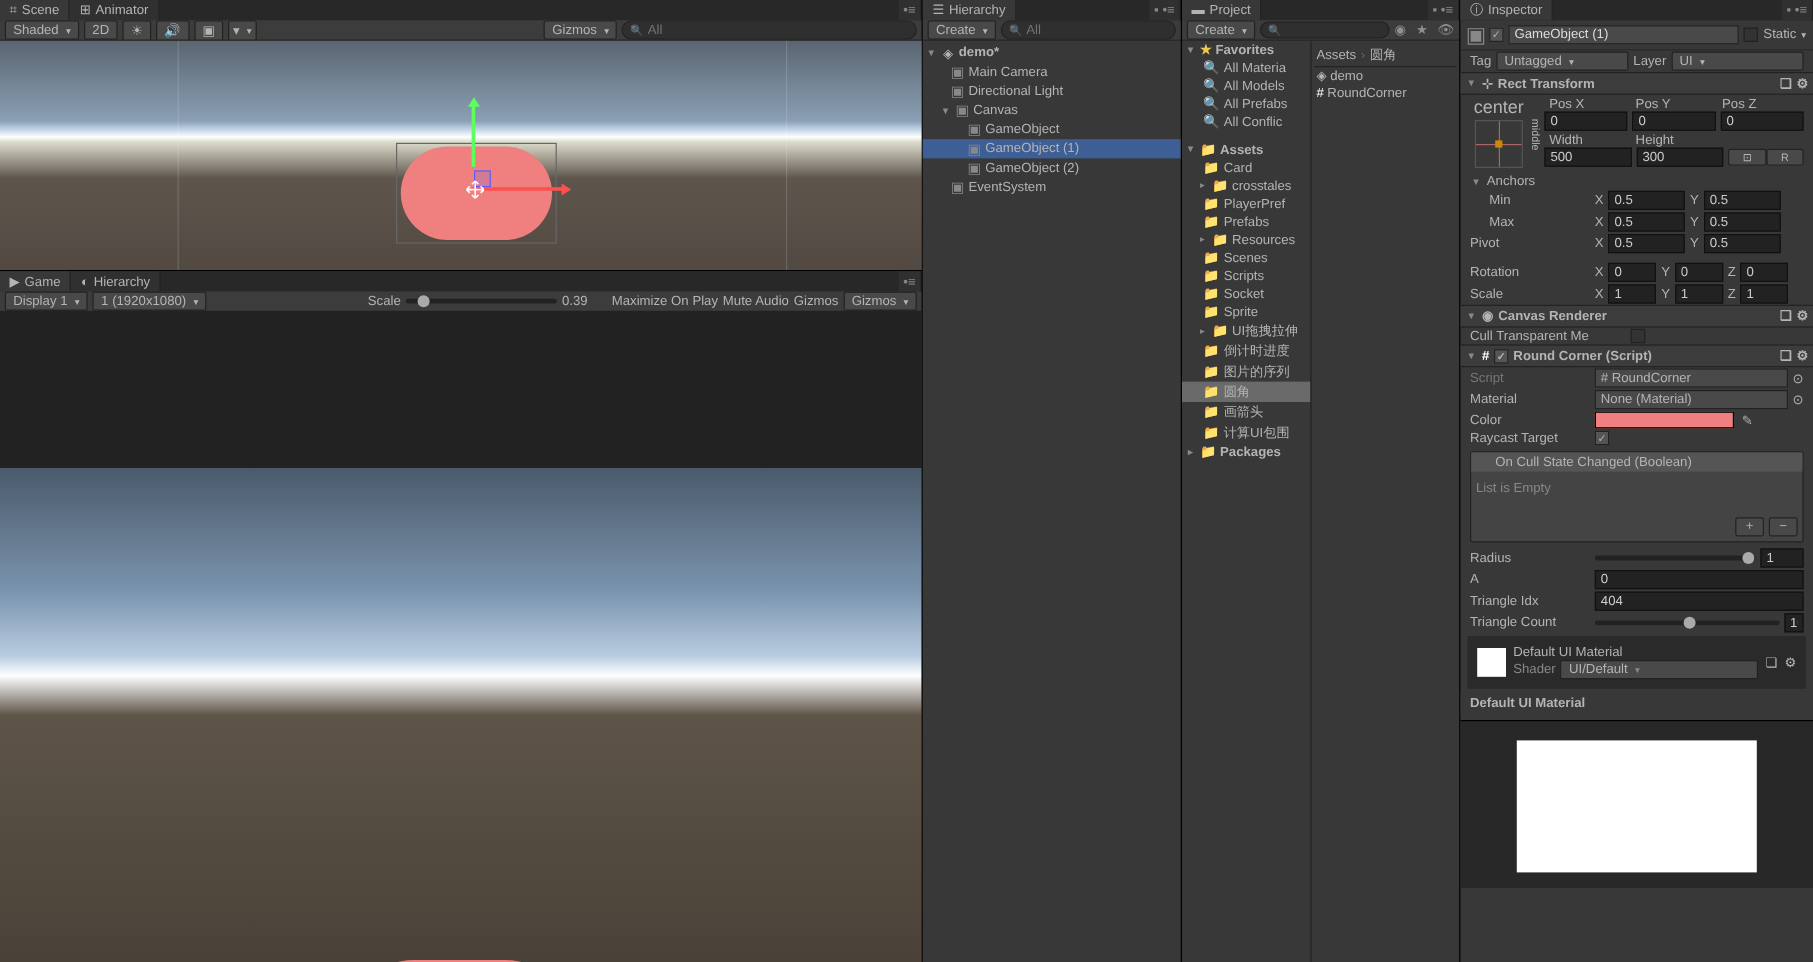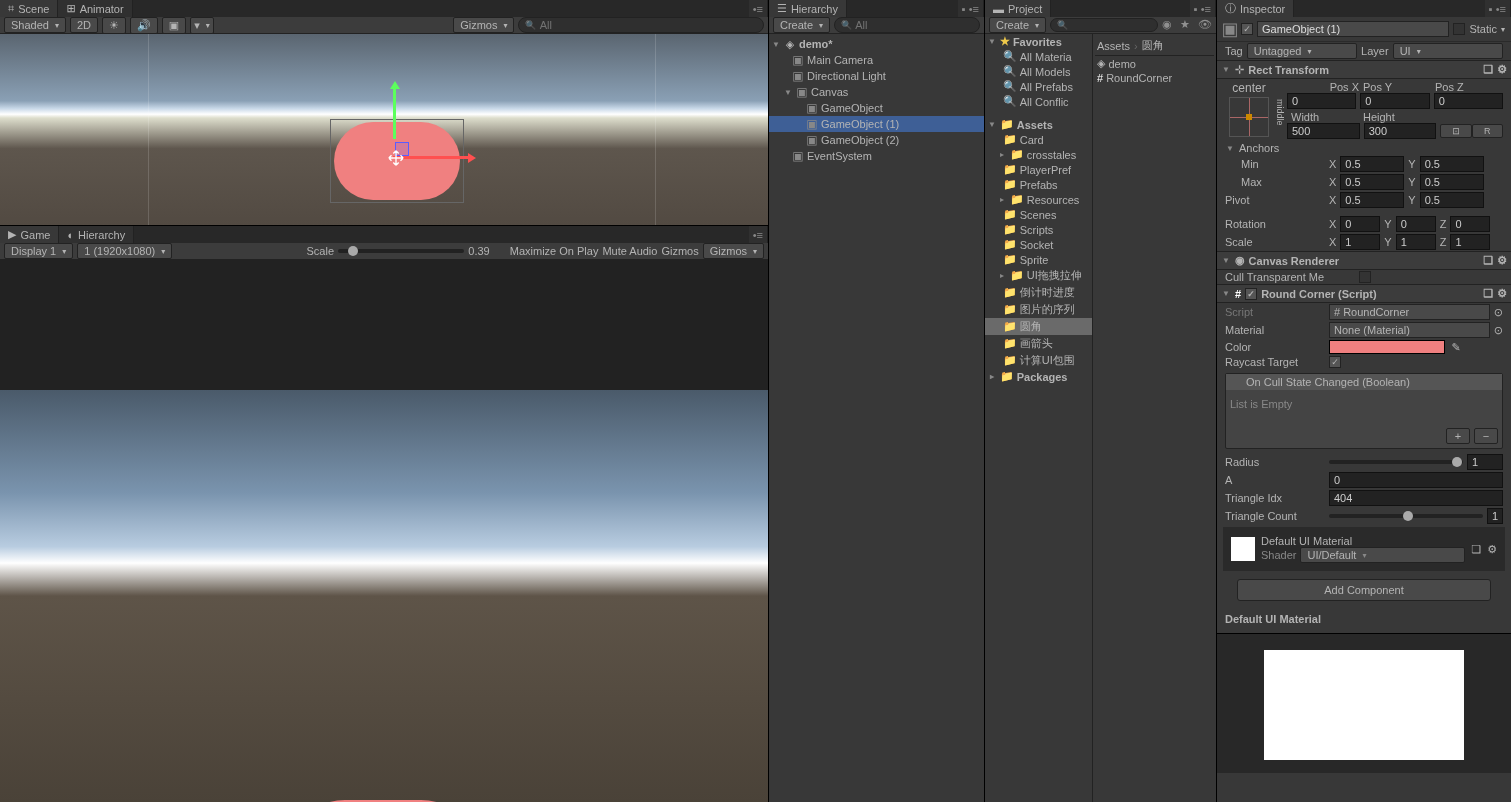--- a/index.html
+++ b/index.html
@@ -387,31 +387,31 @@
     <div class="comp-head">
         <span class="fold">▼</span>
         <span>⊹</span>
         <span>Rect Transform</span>
         <span style="flex:1"></span>
         <span>❏</span>
         <span class="gear">⚙</span>
       </div>
     <div class="row" style="align-items:flex-start;padding:2px 8px">
       <div style="width:48px;text-align:center">
-        <div style="font-size:12px">center</div>
+        <div style="font-size:15px">center</div>
         <div style="width:40px;height:40px;border:1px solid #555;position:relative;margin:2px auto;cursor:pointer">
           <div style="position:absolute;left:50%;top:0;bottom:0;width:1px;background:#a66"></div>
           <div style="position:absolute;top:50%;left:0;right:0;height:1px;background:#a66"></div>
           <div style="position:absolute;left:50%;top:50%;width:6px;height:6px;background:#c80;transform:translate(-50%,-50%)"></div>
         </div>
       </div>
       <div style="writing-mode:vertical-rl;font-size:9px;padding:18px 2px 0">middle</div>
       <div style="flex:1">
         <div class="row" style="gap:4px">
-            <div style="flex:1;text-align:right;padding-left:4px">Pos X</div>
+            <div style="flex:1;text-align:left;padding-left:4px">Pos X</div>
             <div style="flex:1">Pos Y</div>
             <div style="flex:1">Pos Z</div>
           </div>
         <div class="row" style="gap:4px">
             <input class="num-field" style="flex: 1 1 0%;" value="0">
             <input class="num-field" style="flex: 1 1 0%;" value="0">
             <input class="num-field" style="flex: 1 1 0%;" value="0">
           </div>
         <div class="row" style="gap:4px;margin-top:2px">
             <div style="flex:1;padding-left:4px">Width</div>
@@ -556,20 +556,19 @@
             <span style="color:#888">Shader</span>
             <div class="drop" style="flex:1;color:#888">
               <span>UI/Default</span>
             </div>
           </div>
       </div>
       <span>❏</span>
         <span class="gear">⚙</span>
     </div>
 
-    <div class="add-btn">Add Component</div>
 
     <div class="preview-title">Default UI Material</div>
     <div class="preview-panel">
       <div class="white-box"></div>
     </div>
   </div>
 </div>
 
 </body></html>

